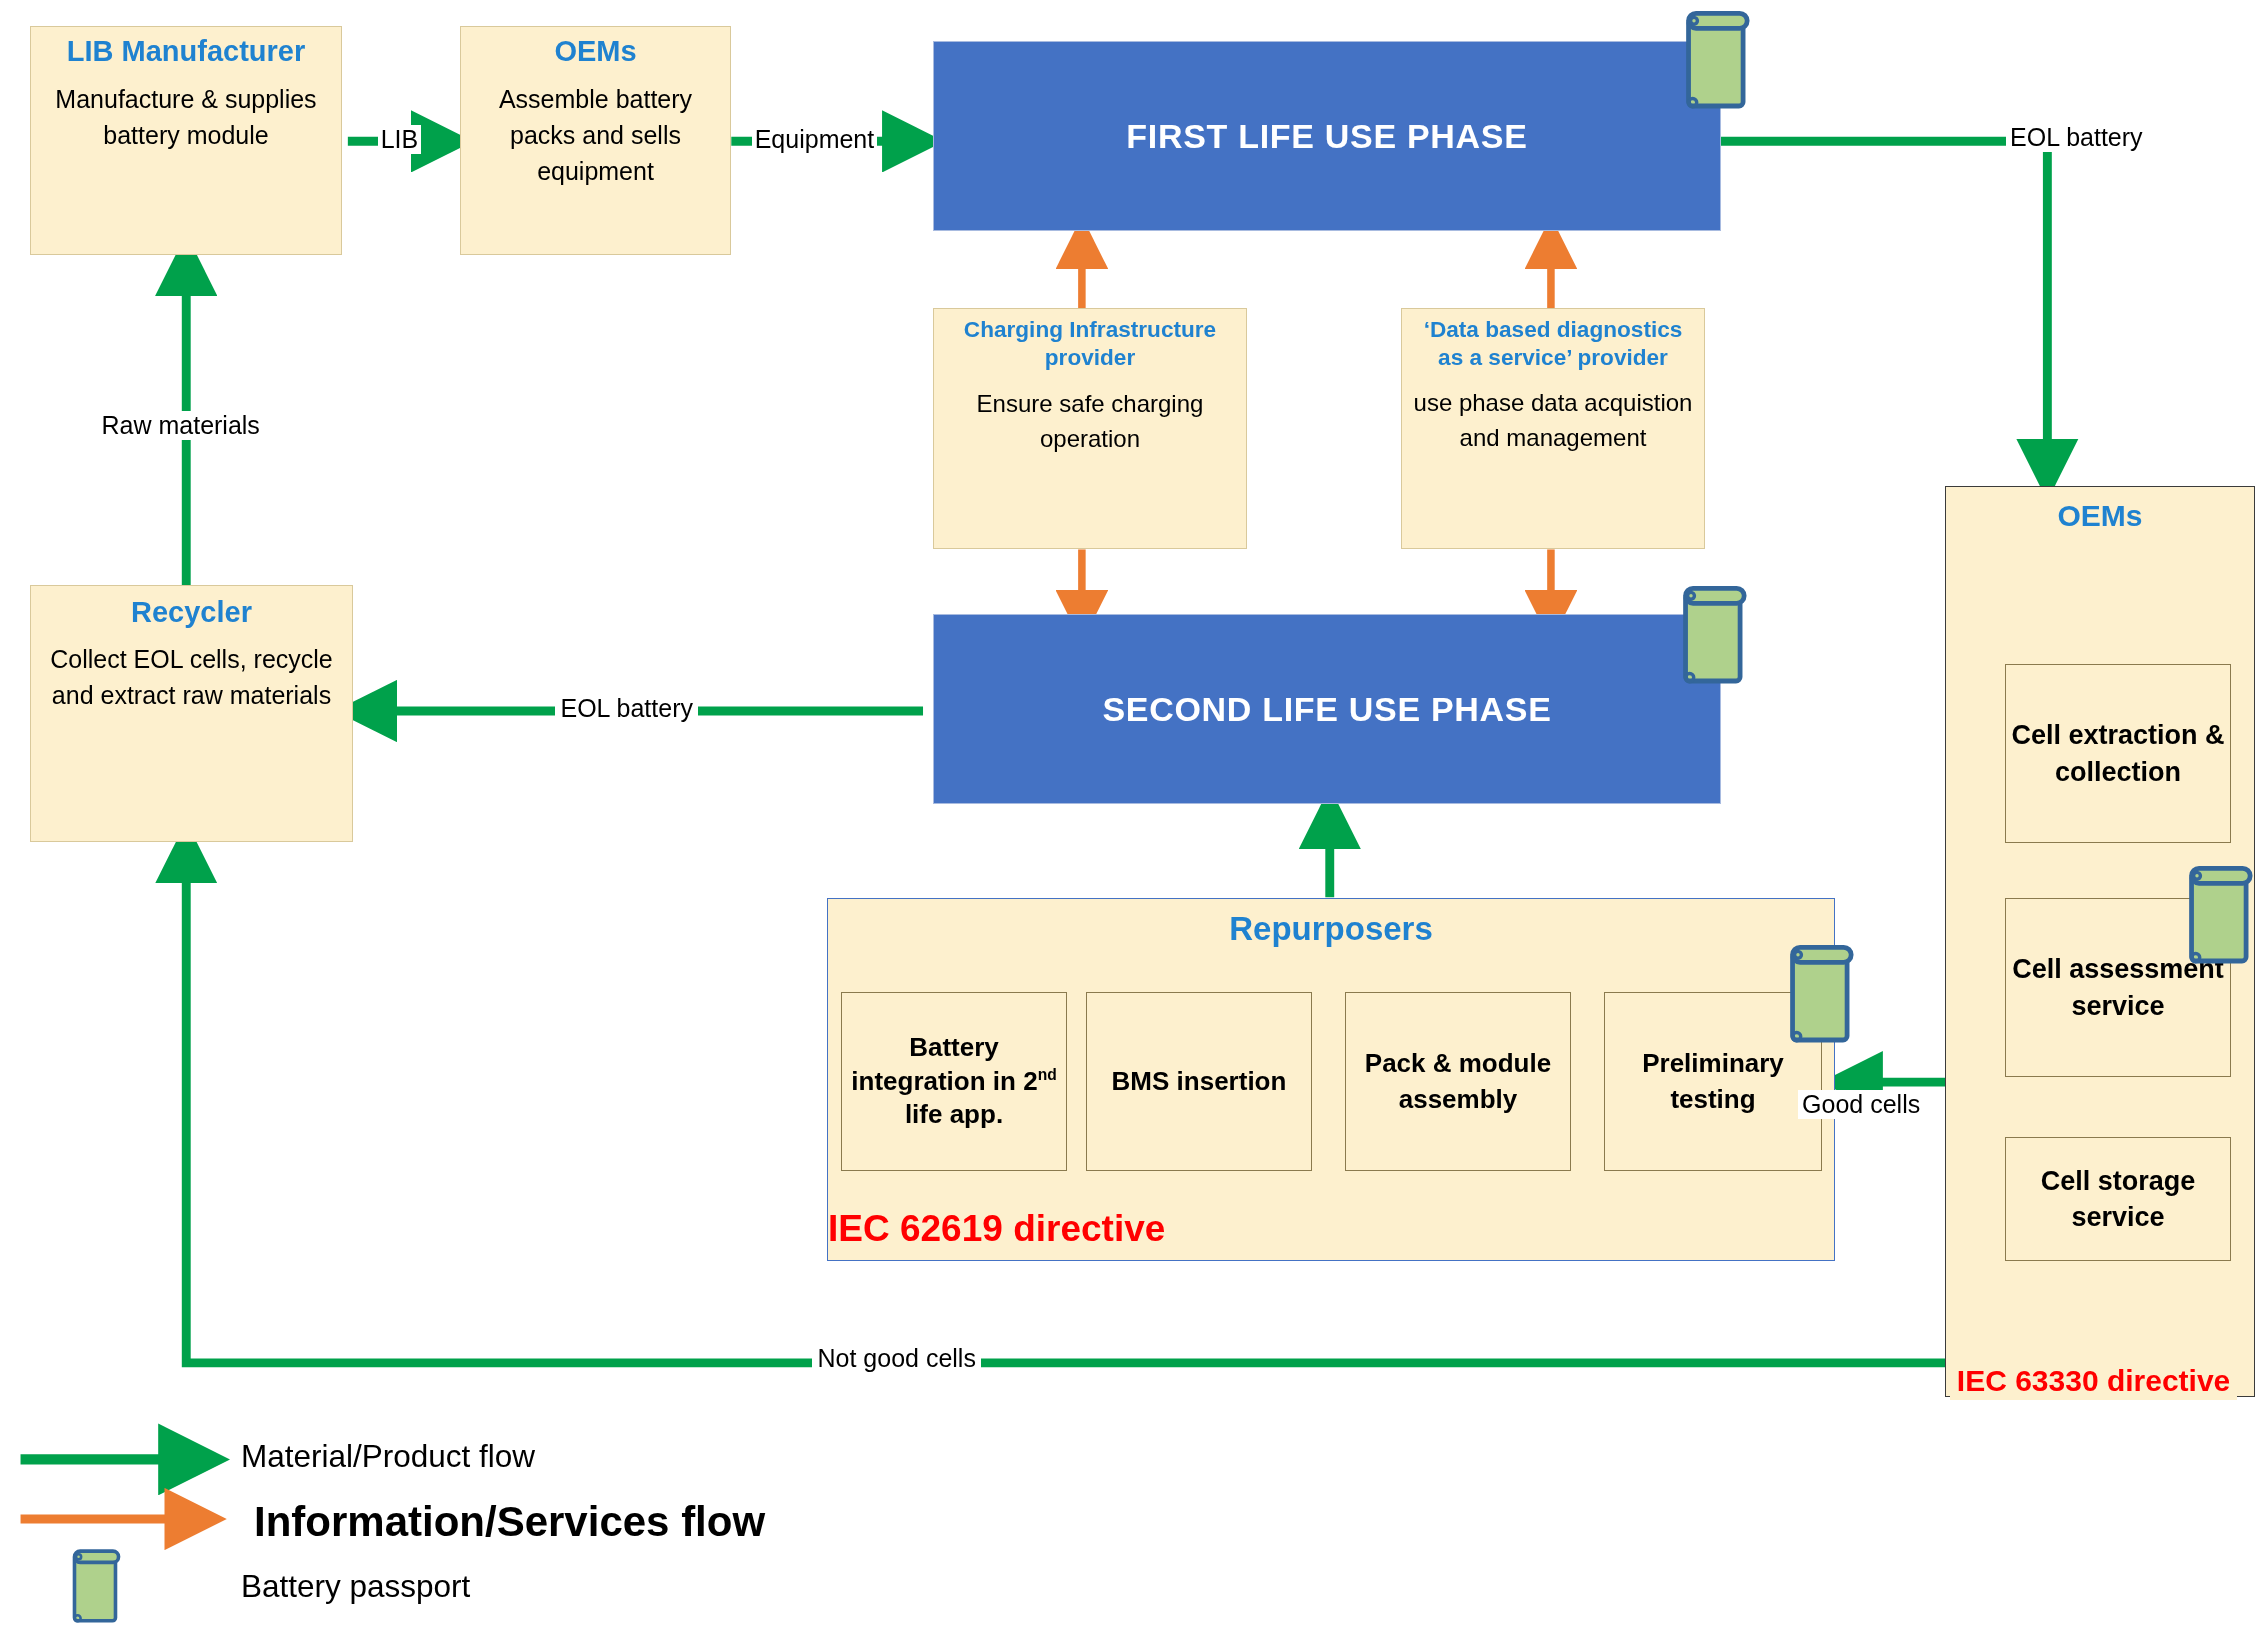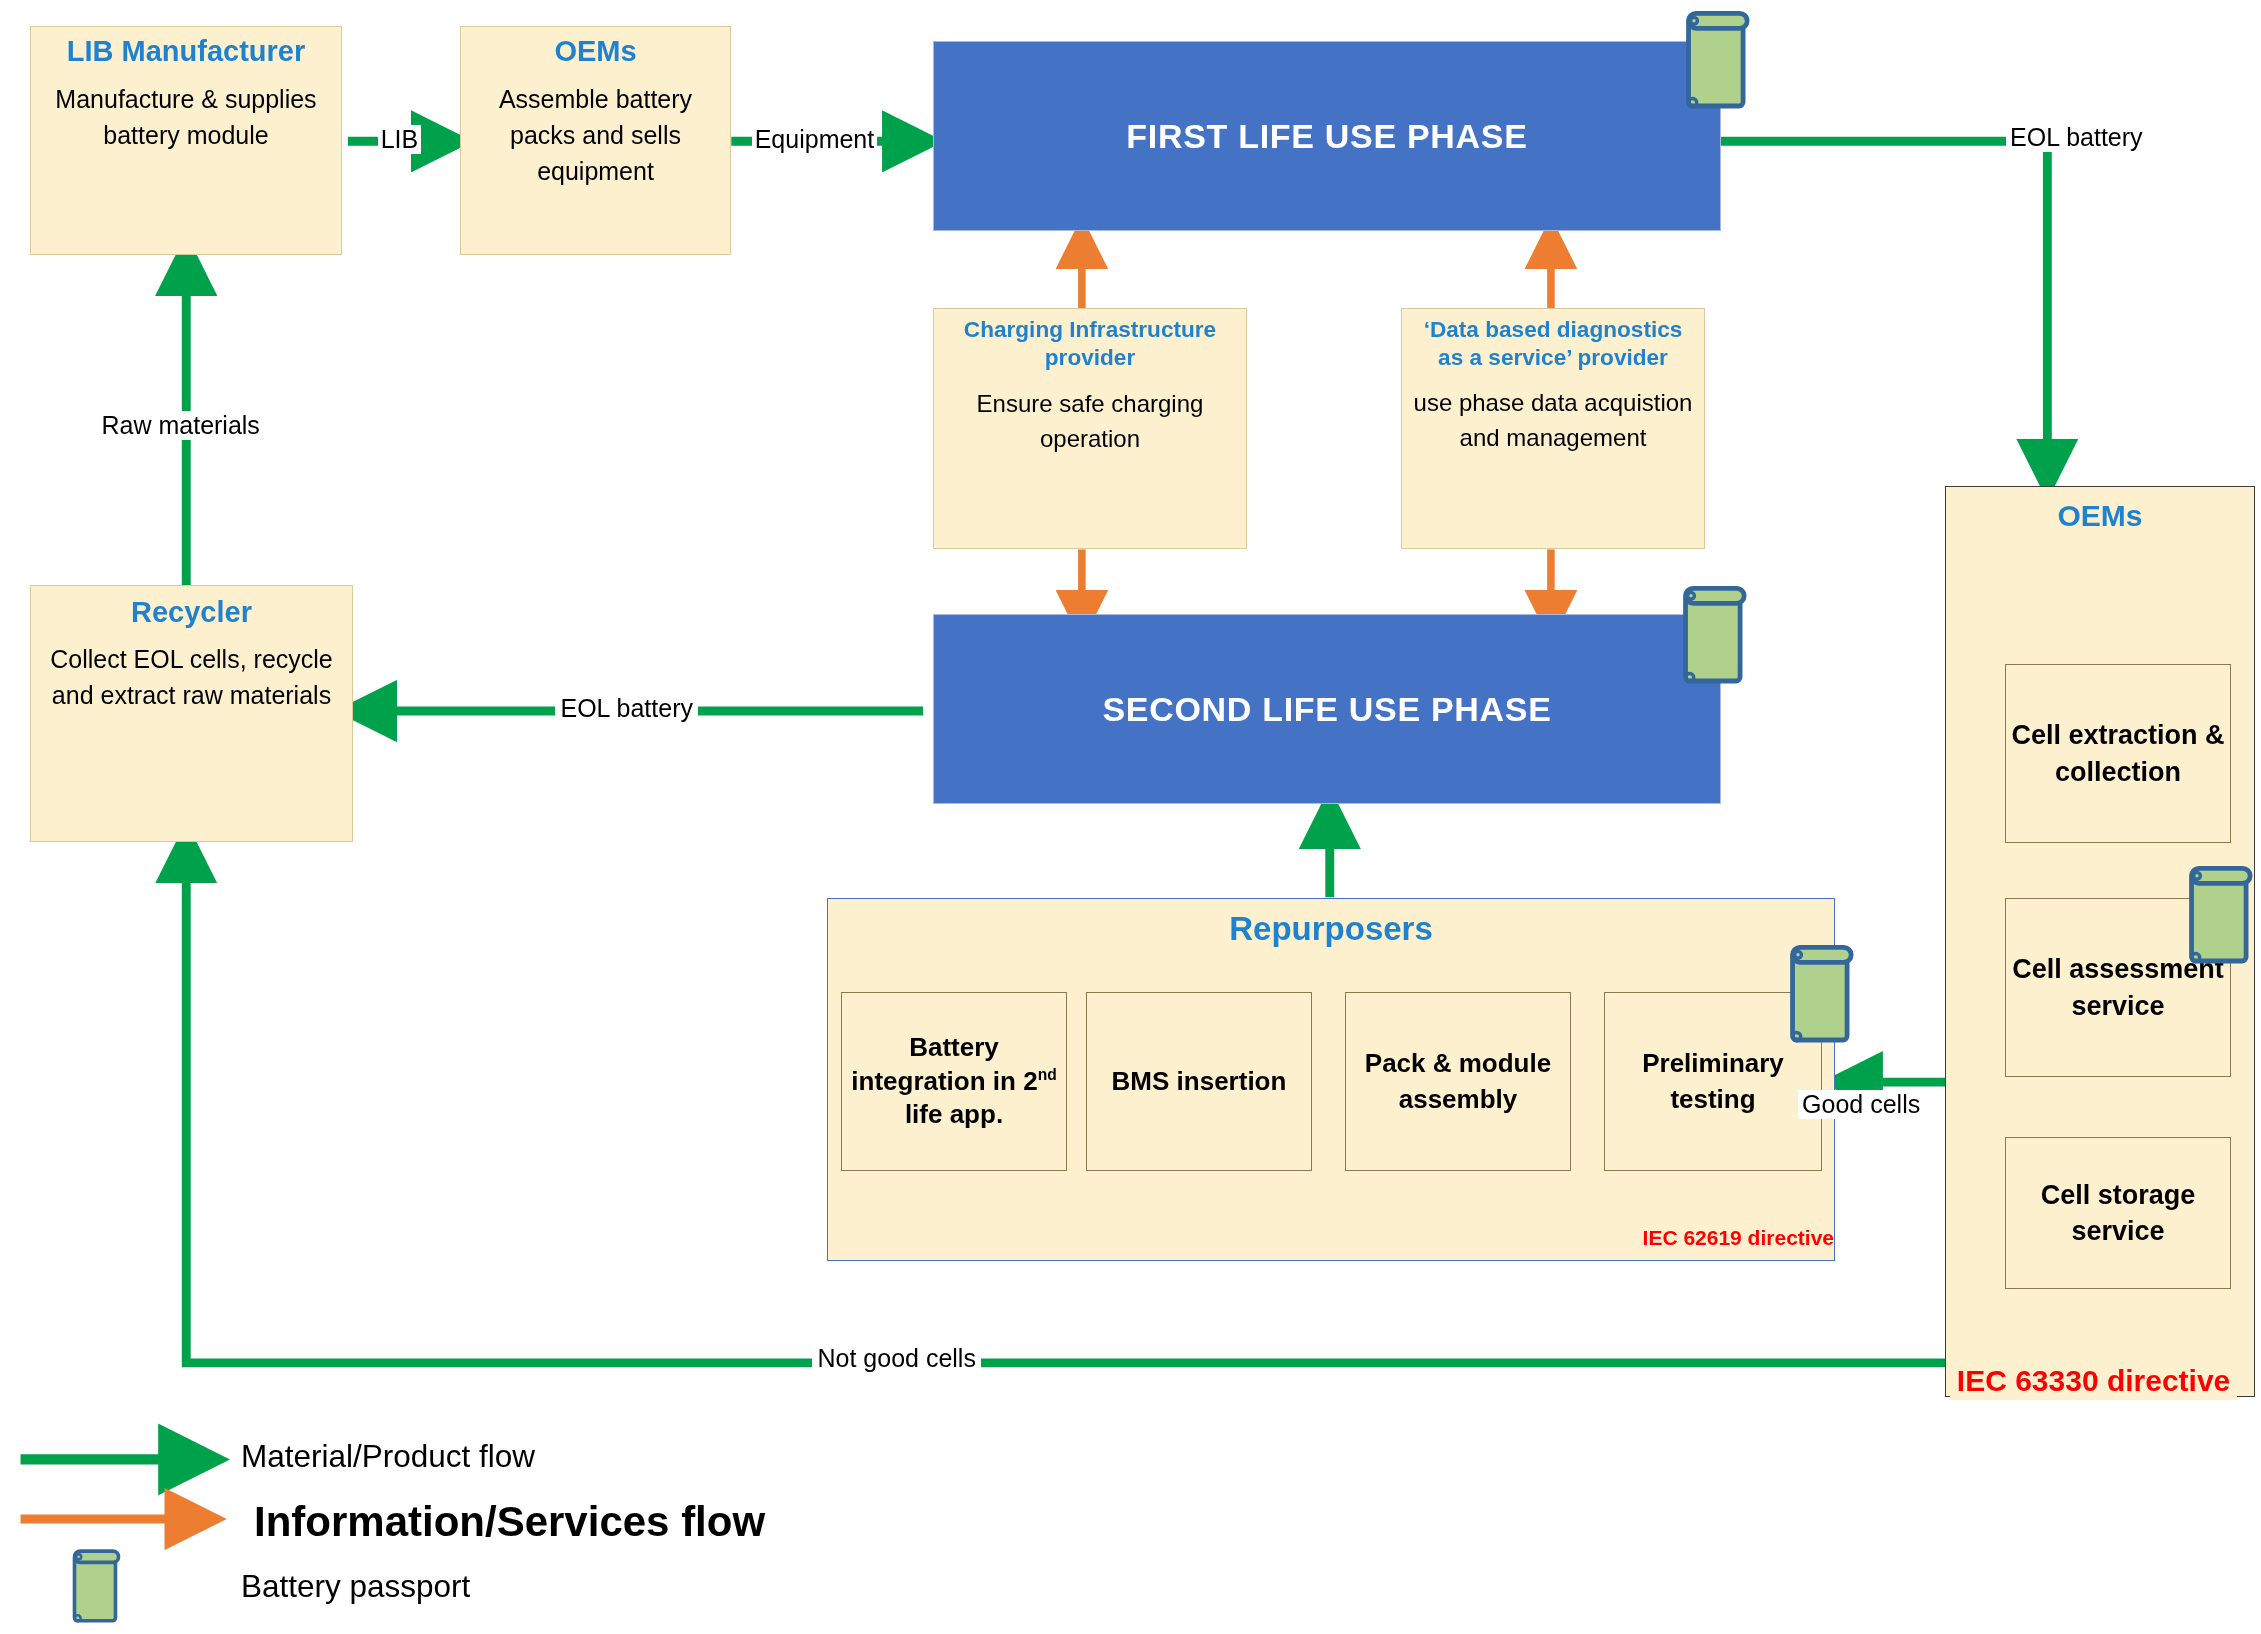--- a/index.html
+++ b/index.html
@@ -112,21 +112,21 @@
     <div class="body" style="font-size:24px;line-height:1.45;margin-top:13.7px;">use phase data acquistion and management</div>
   </div>
 
   <div class="box" style="left:30px;top:585px;width:323px;height:257px;padding:9.6px 9.6px 0;">
     <div class="title" style="font-size:29px;line-height:1.15;">Recycler</div>
     <div class="body" style="font-size:25px;line-height:1.45;margin-top:12.3px;">Collect EOL cells, recycle and extract raw materials</div>
   </div>
 
   <div class="panel" style="left:827px;top:898px;width:1008px;height:363px;">
     <div class="title" style="position:absolute;left:0;right:0;top:11px;text-align:center;color:#1f82d0;font-weight:bold;font-size:33px;">Repurposers</div>
-    <div class="red" style="left:0;right:0;bottom:9.6px;text-align:right;font-size:21px;">IEC 62619 directive</div>
+    <div class="red" style="left:0;right:0;bottom:9.6px;text-align:left;font-size:37px;">IEC 62619 directive</div>
   </div>
 
   <div class="plainbox" style="left:841px;top:992px;width:226px;height:179px;font-size:26px;line-height:1.3;padding:0 4.1px;">
     <span>
       <span>Battery integration in</span>
       <span>2</span><sup style="font-size:0.6em">nd</sup><span> life app.</span>
     </span>
   </div>
 
   <div class="plainbox" style="left:1086px;top:992px;width:226px;height:179px;font-size:26px;line-height:1.35;padding:0 4.1px;">
@@ -146,21 +146,21 @@
   </div>
 
   <div class="plainbox" style="left:2005px;top:664px;width:226px;height:179px;font-size:27px;line-height:1.35;padding:0 4.1px;">
     <span>Cell extraction &amp; collection</span>
   </div>
 
   <div class="plainbox" style="left:2005px;top:898px;width:226px;height:179px;font-size:27px;line-height:1.35;padding:0 4.1px;">
     <span>Cell assessment service</span>
   </div>
 
-  <div class="plainbox" style="left:2005px;top:1137px;width:226px;height:152px;font-size:27px;line-height:1.35;padding:0 22px;">
+  <div class="plainbox" style="left:2005px;top:1137px;width:226px;height:124px;font-size:27px;line-height:1.35;padding:0 22px;">
     <span>Cell storage service</span>
   </div>
 
   <div class="red" style="left:1950px;top:1361px;font-size:30px;background:#FDF0CE;padding:2.7px 6.8px;">IEC 63330 directive</div>
 
   <div class="lbl" style="left:378px;top:125px;font-size:25px;padding:0 2.7px;">LIB</div>
   <div class="lbl" style="left:752px;top:125px;font-size:25px;padding:0 2.7px;">Equipment</div>
   <div class="lbl" style="left:2006px;top:123px;font-size:25px;padding:0 4.1px;">EOL battery</div>
   <div class="lbl" style="left:555px;top:694px;font-size:25px;padding:0 5.5px;">EOL battery</div>
   <div class="lbl" style="left:96px;top:411px;font-size:25px;padding:0 5.5px;">Raw materials</div>

